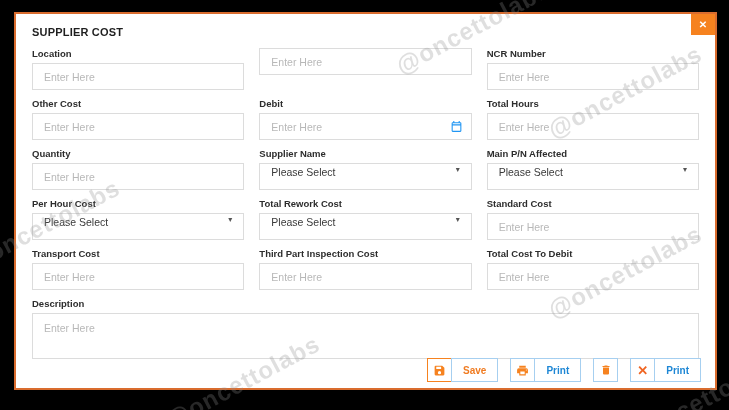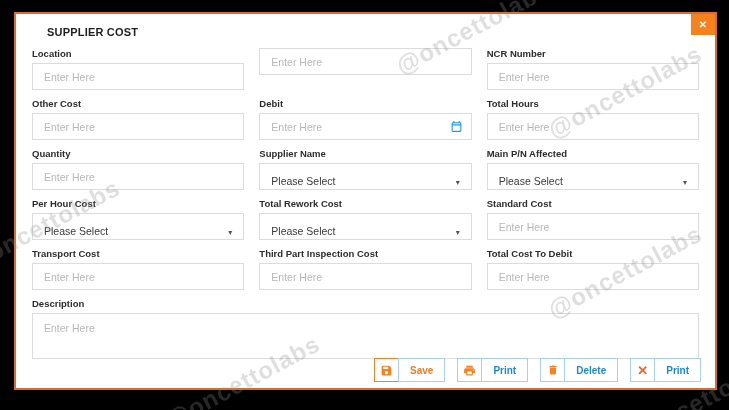--- a/index.html
+++ b/index.html
@@ -28,21 +28,20 @@
     display: flex; align-items: center; justify-content: center;
     cursor: pointer;
     line-height: 1;
   }
   .dialog-title {
     font-size: 11px;
     font-weight: bold;
     color: #1f1f1f;
     padding: 12px 16px 0 16px;
     letter-spacing: .2px;
-    margin-left: 15px;
   }
   .form-grid {
     display: grid;
     grid-template-columns: repeat(3, 1fr);
     column-gap: 15px;
     row-gap: 8px;
     padding: 10px 16px 0 16px;
   }
   .field {}
   .field .label {
@@ -67,21 +66,21 @@
   .input-wrap .cal {
     position: absolute;
     right: 8px; top: 50%;
     transform: translateY(-50%);
     width: 14px; height: 14px;
     display: flex; align-items: center; justify-content: center;
     cursor: pointer;
   }
   .select {
     display: flex;
-    align-items: flex-end;
+    align-items: flex-start;
     justify-content: space-between;
     cursor: pointer;
   }
   .select .select-value { color: #3a3a3a; }
   .select .caret { color: #555; font-size: 8px; line-height: 1; }
   .desc-field { grid-column: 1 / -1; }
   .textarea {
     height: 46px;
     resize: none;
     padding-top: 8px;
@@ -264,21 +263,20 @@
       </span>
       <span class="cell label-cell">Print</span>
     </button>
 
     <button class="btn">
       <span class="cell icon-cell">
         <svg width="12" height="12" viewBox="0 0 24 24">
             <path fill="#f6821f" d="M6 19a2 2 0 0 0 2 2h8a2 2 0 0 0 2-2V7H6v12zM19 4h-3.5l-1-1h-5l-1 1H5v2h14V4z"></path>
           </svg>
       </span>
-      <span class="cell label-cell">Delete</span>
     </button>
 
     <button class="btn">
       <span class="cell icon-cell">
         <span class="x-glyph">✕</span>
       </span>
       <span class="cell label-cell">Print</span>
     </button>
 
   </div>

